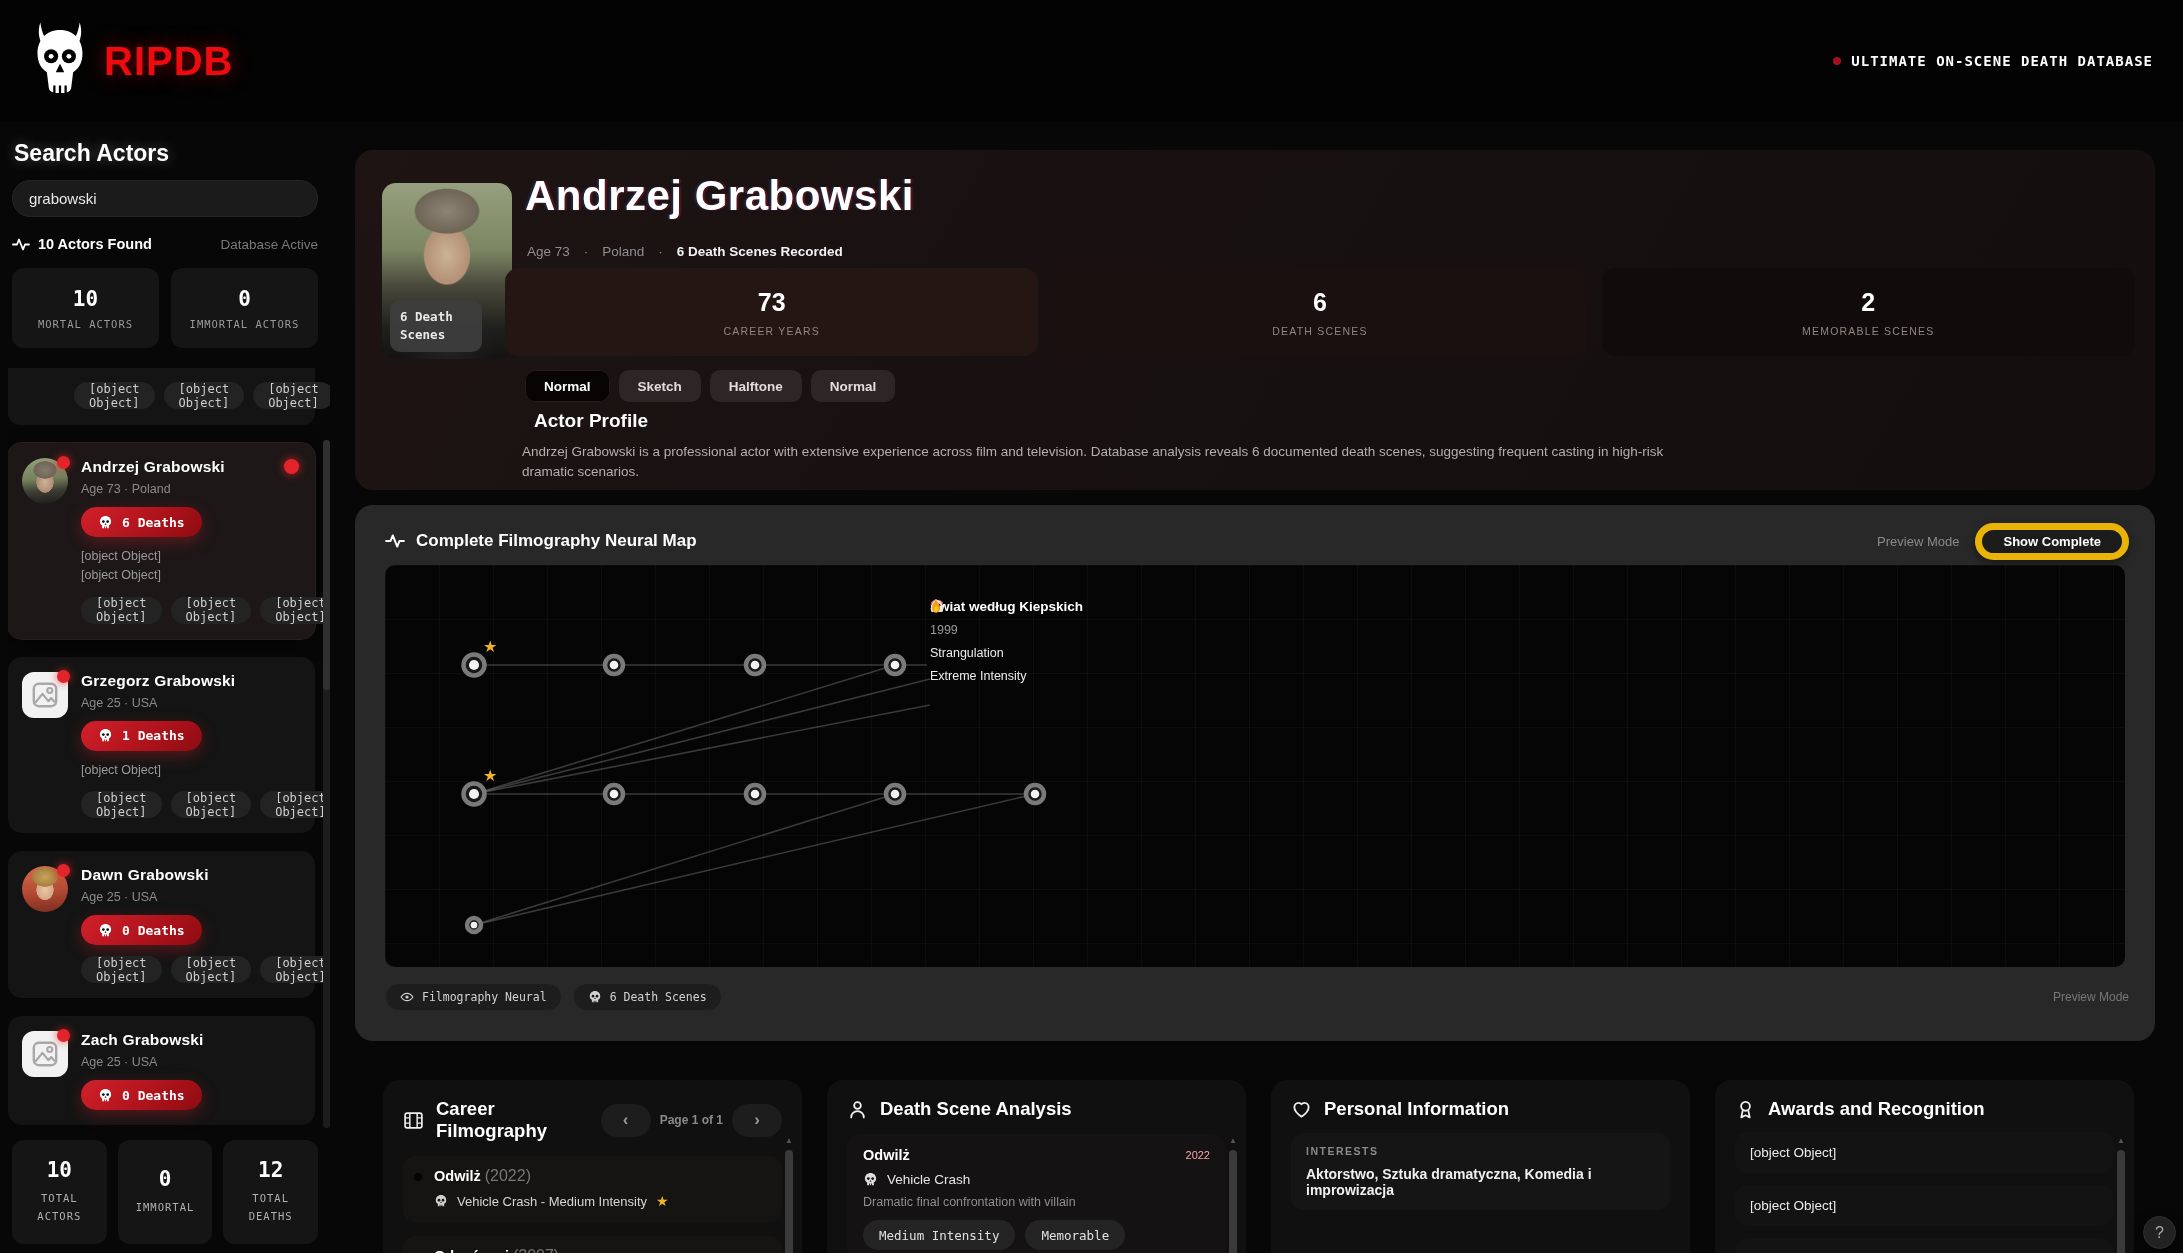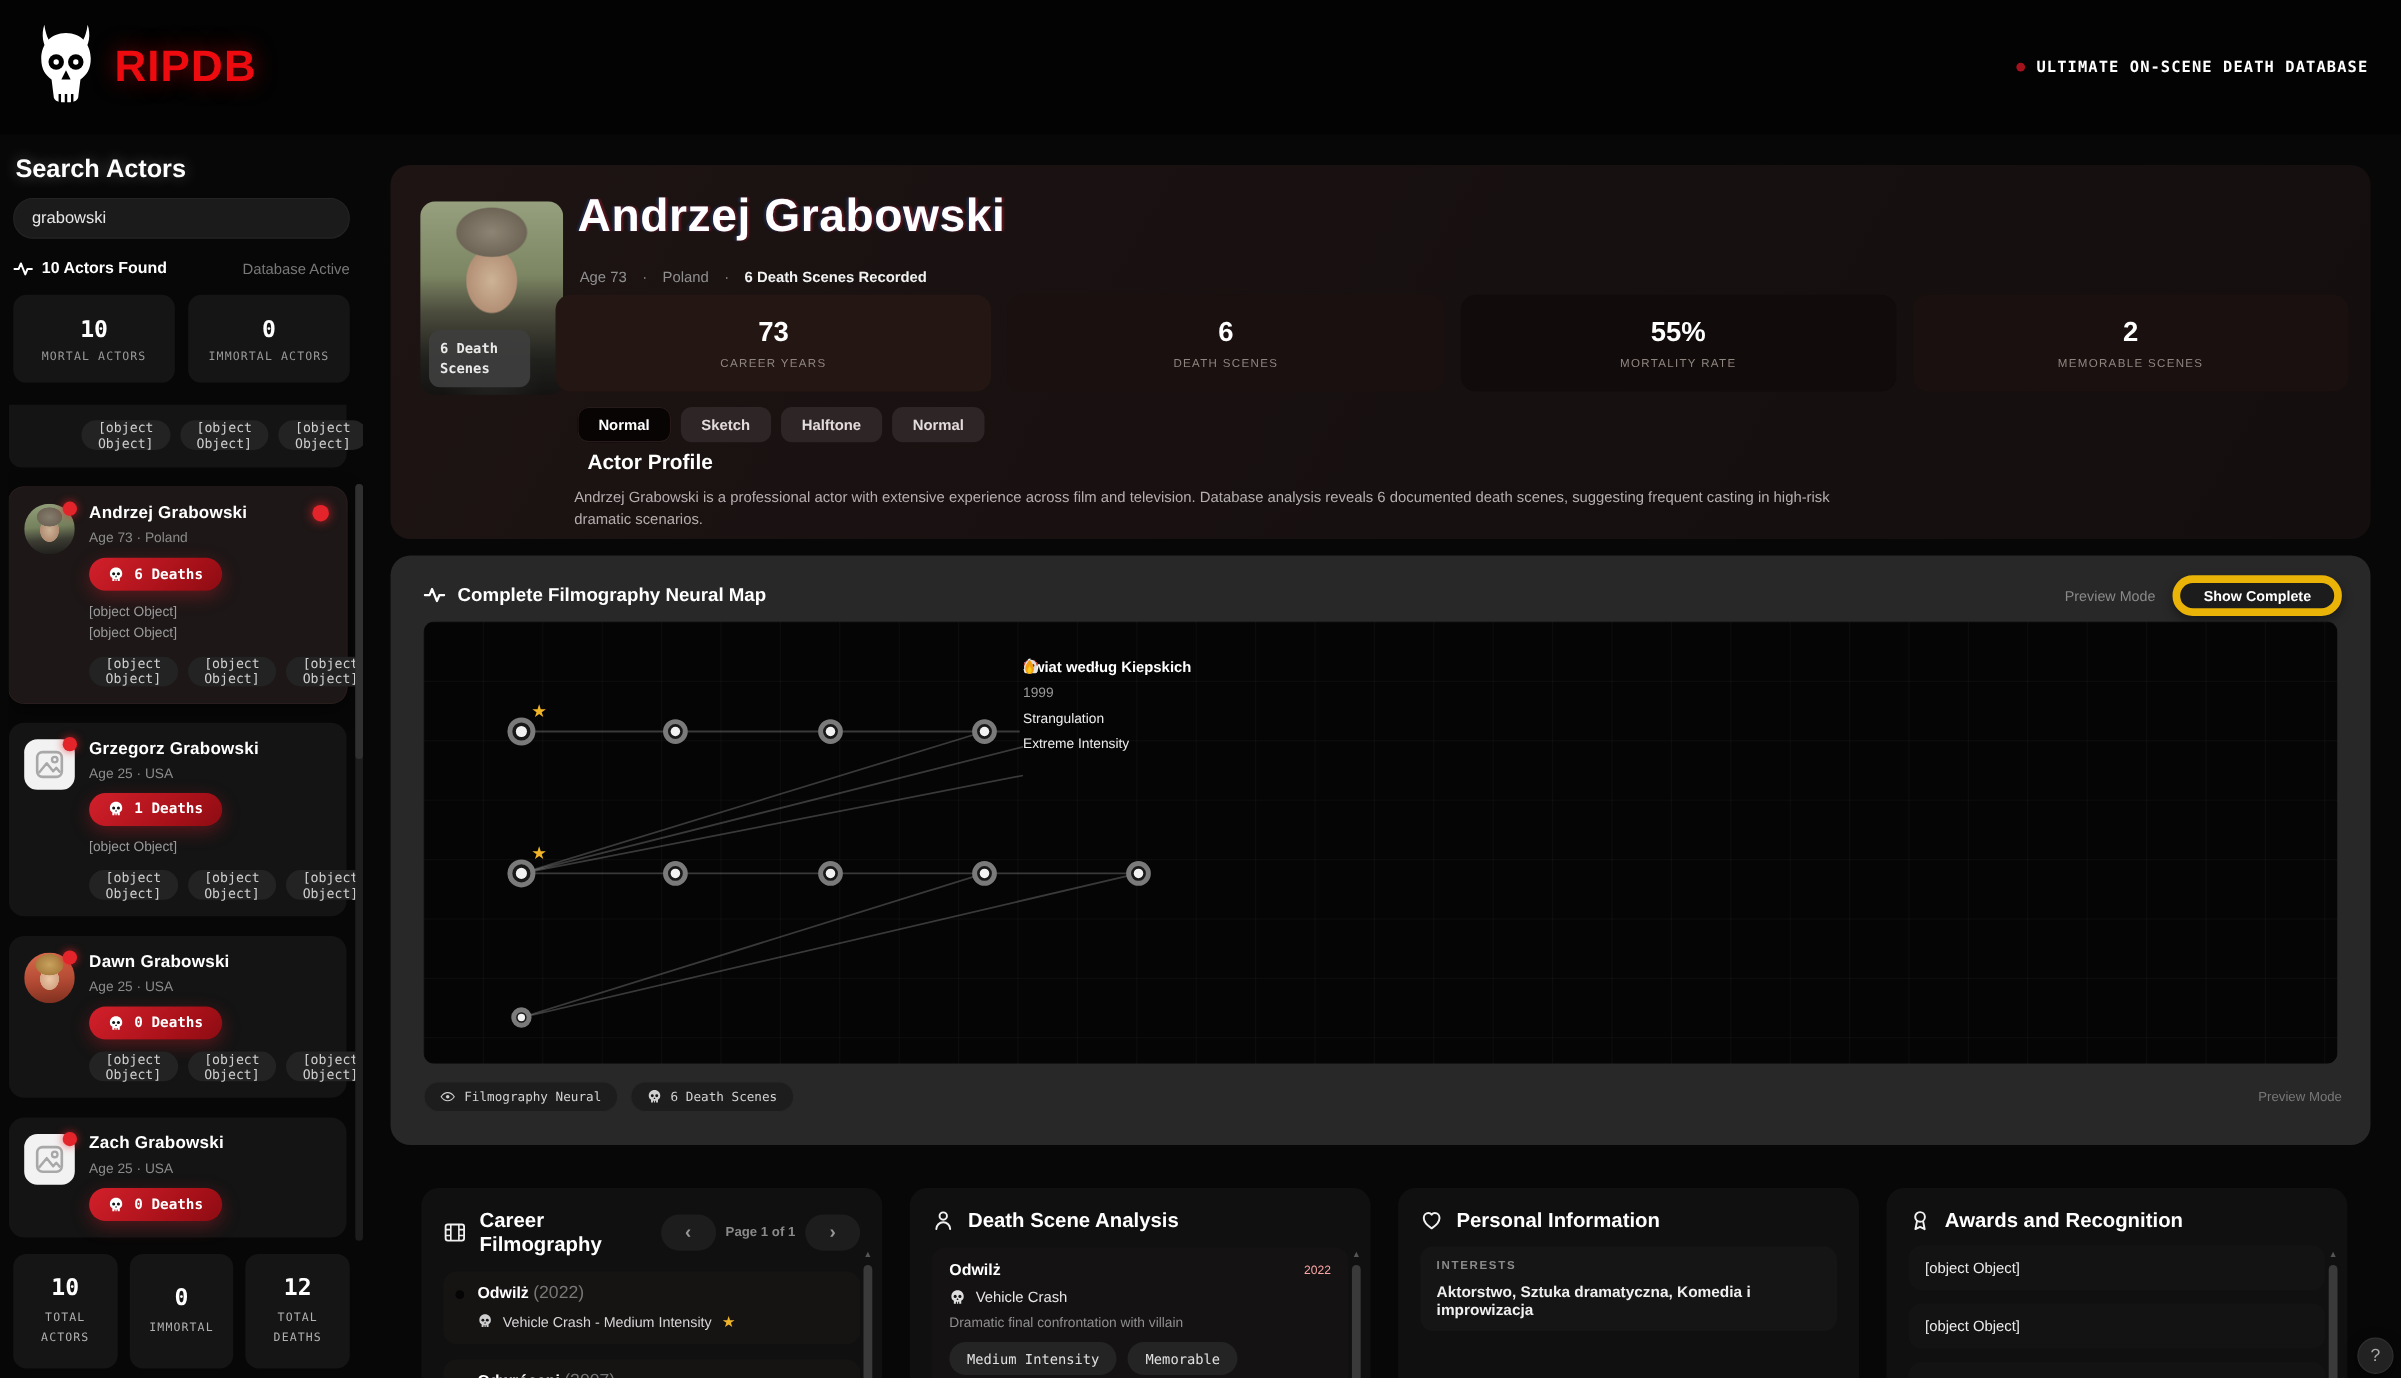--- a/index.html
+++ b/index.html
@@ -461,24 +461,20 @@
       <div class="p-stat">
         <div class="v">73</div>
         <div class="l">CAREER YEARS</div>
       </div>
 
       <div class="p-stat">
         <div class="v">6</div>
         <div class="l">DEATH SCENES</div>
       </div>
 
-      <div class="p-stat">
-        <div class="v">55%</div>
-        <div class="l">MORTALITY RATE</div>
-      </div>
 
       <div class="p-stat">
         <div class="v">2</div>
         <div class="l">MEMORABLE SCENES</div>
       </div>
 
   </div>
   <div class="p-tabs">
 
       <div class="tab" data-active="true">Normal</div>

